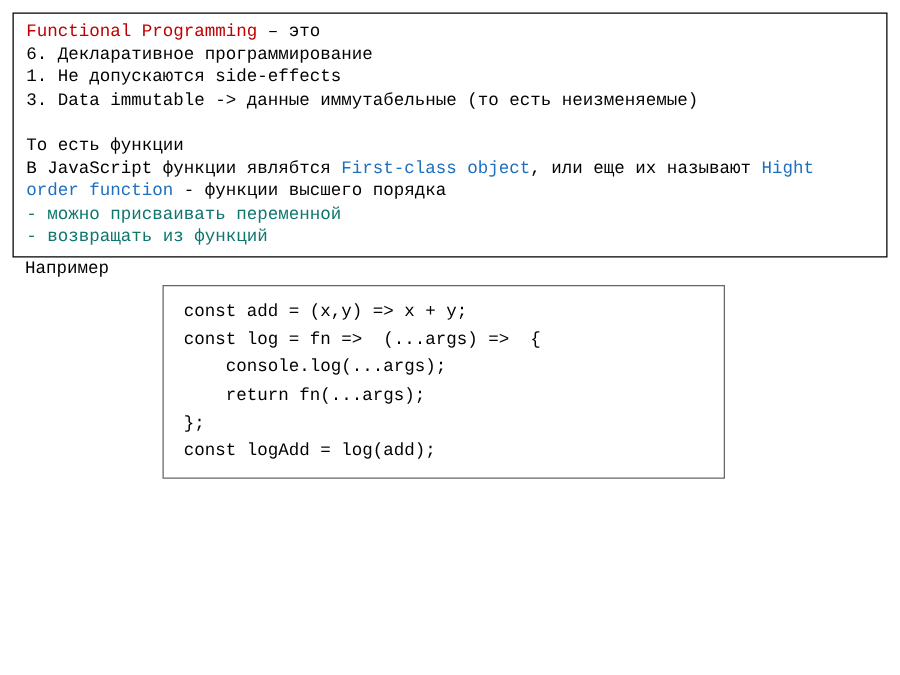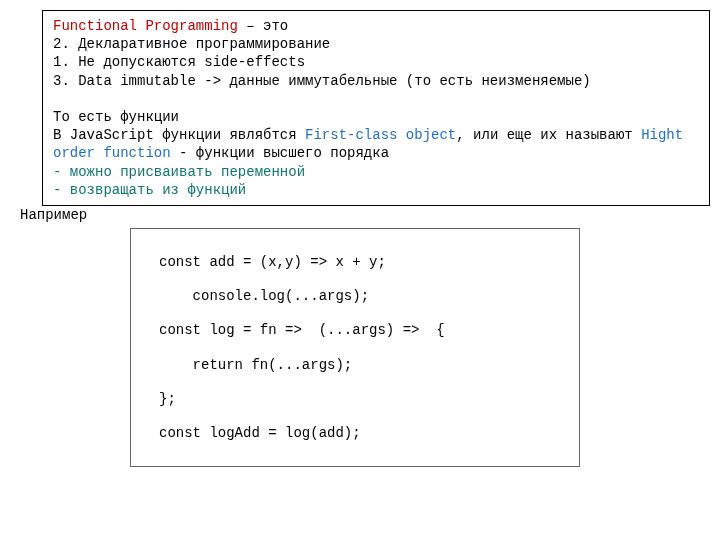--- a/index.html
+++ b/index.html
@@ -10,60 +10,59 @@
     line-height: 1.3;
     color: #000;
     background: #fff;
     width: 720px;
     box-sizing: border-box;
   }
   .box1 {
     border: 1px solid #000;
     padding: 6px 10px;
     margin-bottom: 0;
-    margin-left: 32px;
   }
   .red { color: #c00000; }
   .blue { color: #1f6fc0; }
   .purple { color: #0f766e; }
   .box2 {
     border: 1px solid #666;
     padding: 8px 12px;
     margin-left: 120px;
     margin-right: 130px;
     margin-top: 4px;
   }
   .after1 {
     padding: 0 10px;
   }
-  pre { margin:16px; font-family: inherit; font-size: inherit; white-space: pre-wrap; }
+  pre { margin:4px; font-family: inherit; font-size: inherit; white-space: pre-wrap; }
 </style>
 </head>
 <body>
 
 <div class="box1">
   <div>
     <span class="red">Functional Programming</span><span> – это</span>
   </div>
-  <div>2. Декларативное программирование</div>
+  <div>6. Декларативное программирование</div>
   <div>1. Не допускаются side-effects</div>
   <div>3. Data immutable -&gt; данные иммутабельные (то есть неизменяемые)</div>
   <div>&nbsp;</div>
   <div>То есть функции</div>
   <div>
     <span>В JavaScript функции являбтся </span><span class="blue">First-class object</span><span>, или еще их называют  </span><span class="blue">Hight order function</span><span> - функции высшего порядка</span>
   </div>
   <div class="purple">- можно присваивать переменной</div>
   <div class="purple">- возвращать из функций</div>
 </div>
 
 <div class="after1">Например</div>
 
 <div class="box2">
 <pre>const add = (x,y) =&gt; x + y;</pre>
 <pre></pre>
+<pre>const log = fn =&gt;  (...args) =&gt;  {</pre>
 <pre>    console.log(...args);</pre>
-<pre>const log = fn =&gt;  (...args) =&gt;  {</pre>
 <pre>    return fn(...args);</pre>
 <pre>};</pre>
 <pre></pre>
 <pre>const logAdd = log(add);</pre>
 </div>
 
 </body></html>

